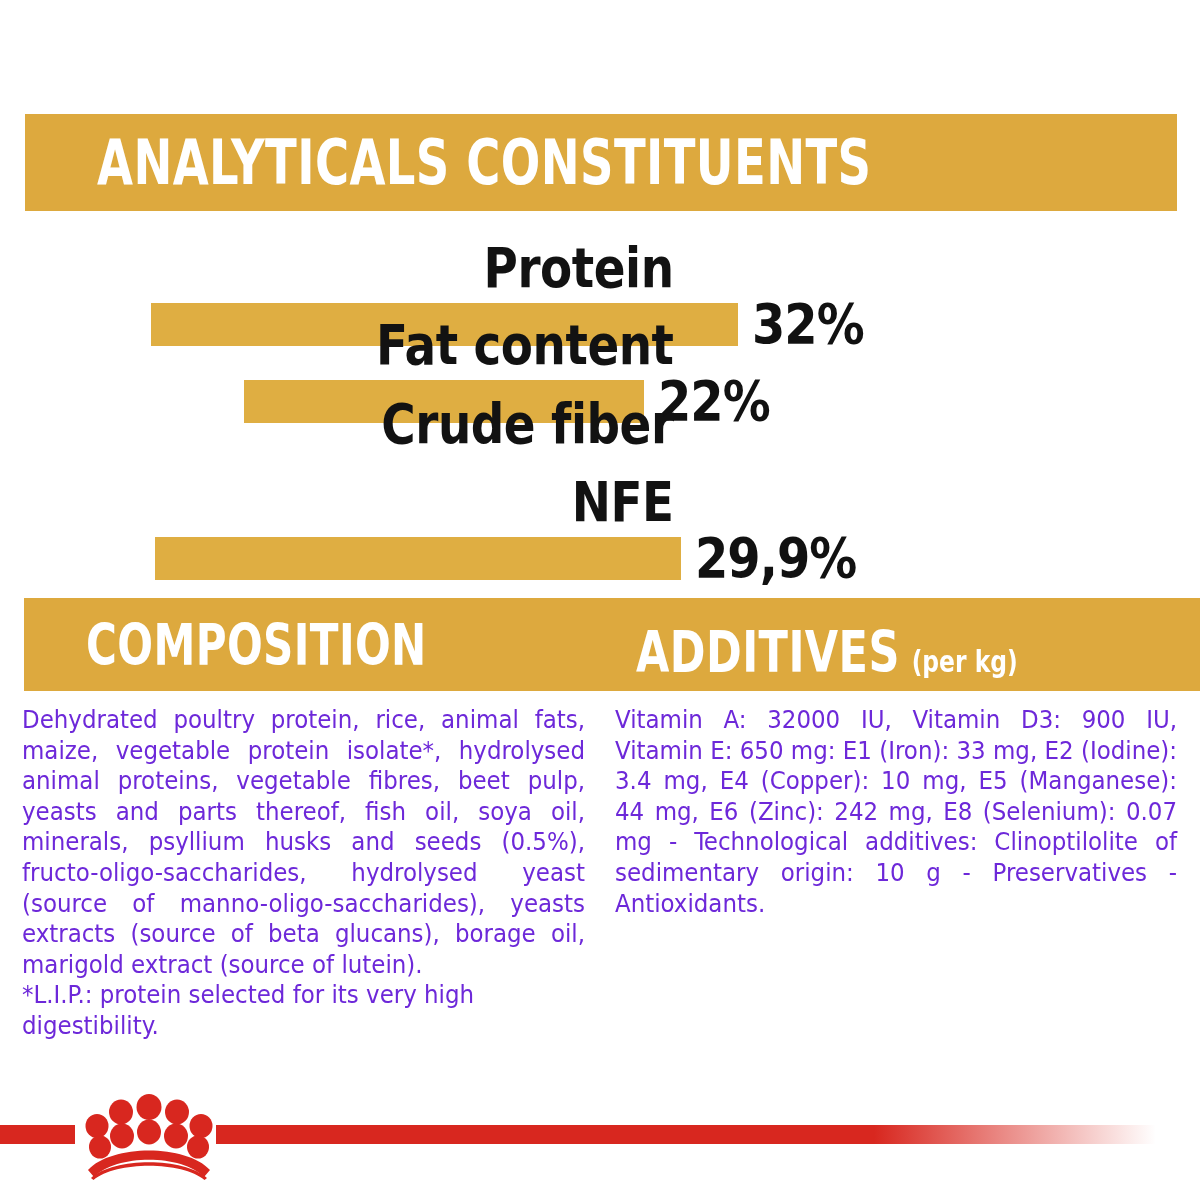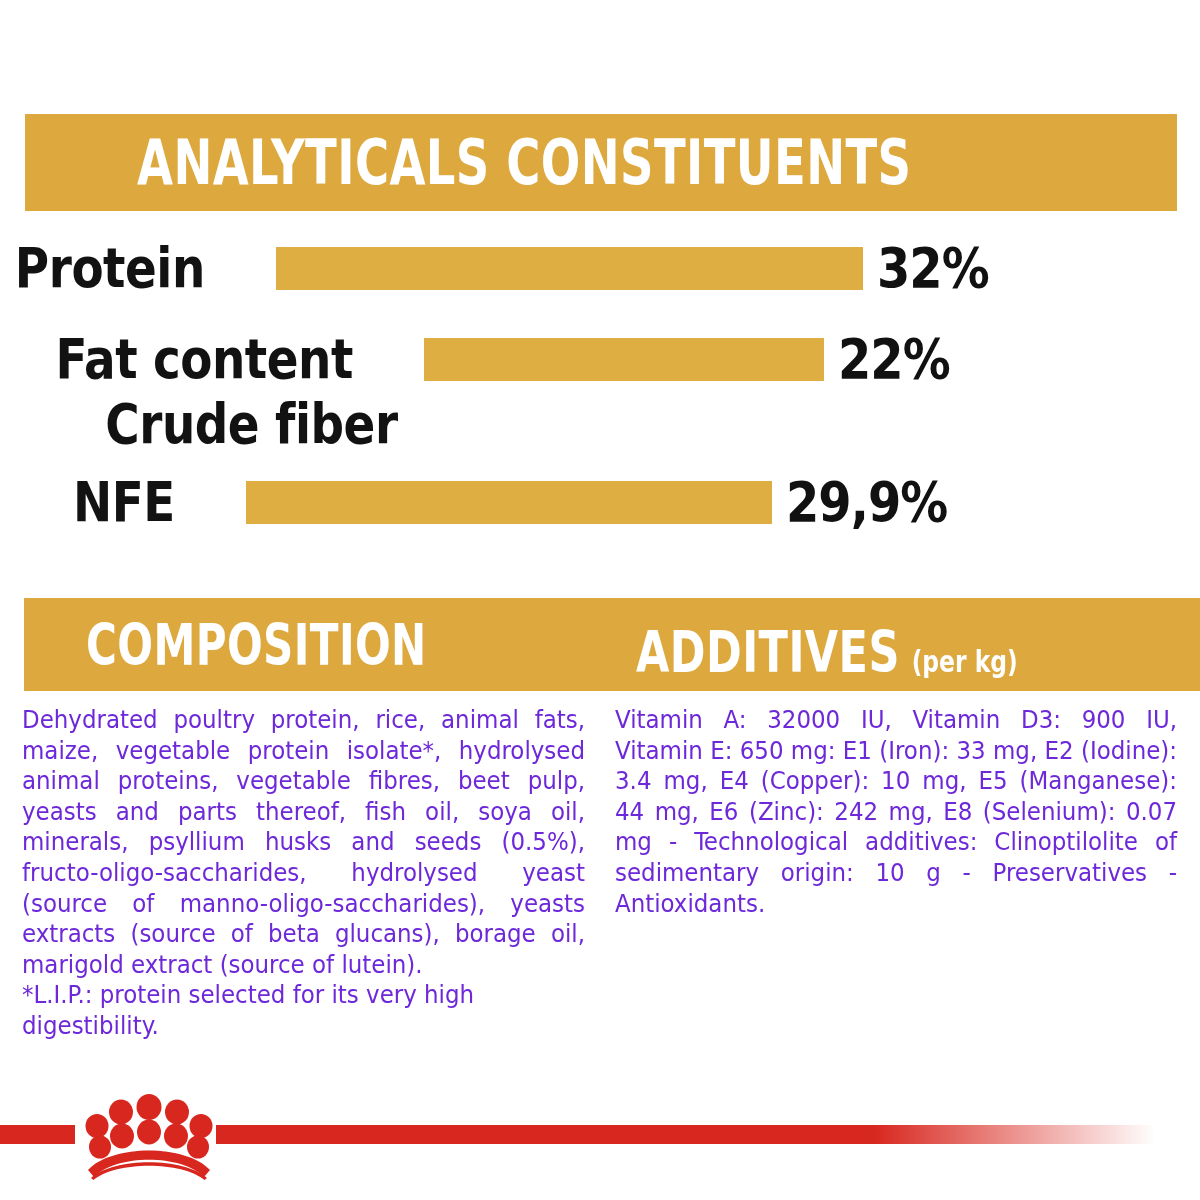--- a/index.html
+++ b/index.html
@@ -33,21 +33,21 @@
     font-weight: 700;
     font-family: "Liberation Sans Narrow", "DejaVu Sans Condensed", "Liberation Sans", sans-serif;
     letter-spacing: 0.5px;
     white-space: nowrap;
     transform: scaleX(0.82);
     transform-origin: left center;
   }
 
   #analyticals-banner {
     left: 25px; top: 114px; width: 1152px; height: 97px;
-    padding-left: 112px;
+    padding-left: 72px;
   }
   #analyticals-banner .banner-title { font-size: 63px; }
 
   #composition-banner {
     left: 24px; top: 598px; width: 619px; height: 93px;
     padding-left: 62px;
   }
   #composition-banner .banner-title { font-size: 57px; }
 
   #additives-banner {
@@ -85,20 +85,21 @@
     left: 0; top: 240px;
     width: 1200px; height: 310px;
   }
 
   .row {
     position: absolute;
     left: 0;
     width: 956px;
     display: flex;
     align-items: center;
+    flex-direction: column;
   }
 
   .row-label {
     width: 405px;
     text-align: right;
     padding-right: 8px;
     font-family: "Liberation Sans Narrow", "DejaVu Sans Condensed", "Liberation Sans", sans-serif;
     font-weight: 700;
     font-size: 56px;
     color: #121212;
@@ -128,21 +129,21 @@
     color: #111111;
     line-height: 1;
     margin-left: 14px;
     white-space: nowrap;
     letter-spacing: -1px;
     transform: scaleX(0.95);
     transform-origin: left center;
   }
 
   #row-0 { top: 0px; }
-  #row-1 { top: 91px; }
+  #row-1 { top: 77px; }
   #row-2 { top: 156px; gap: 32px; }
   #row-3 { top: 234px; }
 
   
   .body-text {
     position: absolute;
     font-family: "Liberation Sans Narrow", "DejaVu Sans Condensed", "Liberation Sans", sans-serif;
     font-size: 25.5px;
     line-height: 30.6px;
     color: #6d28d9;

